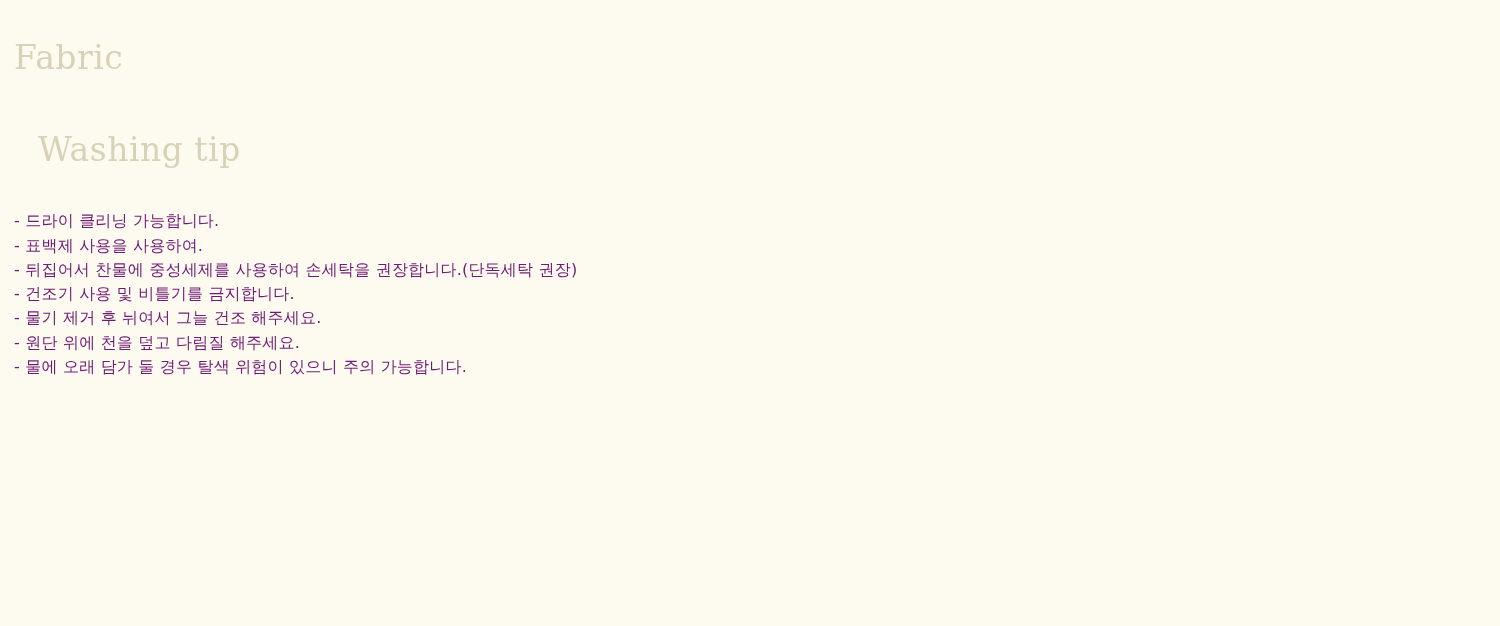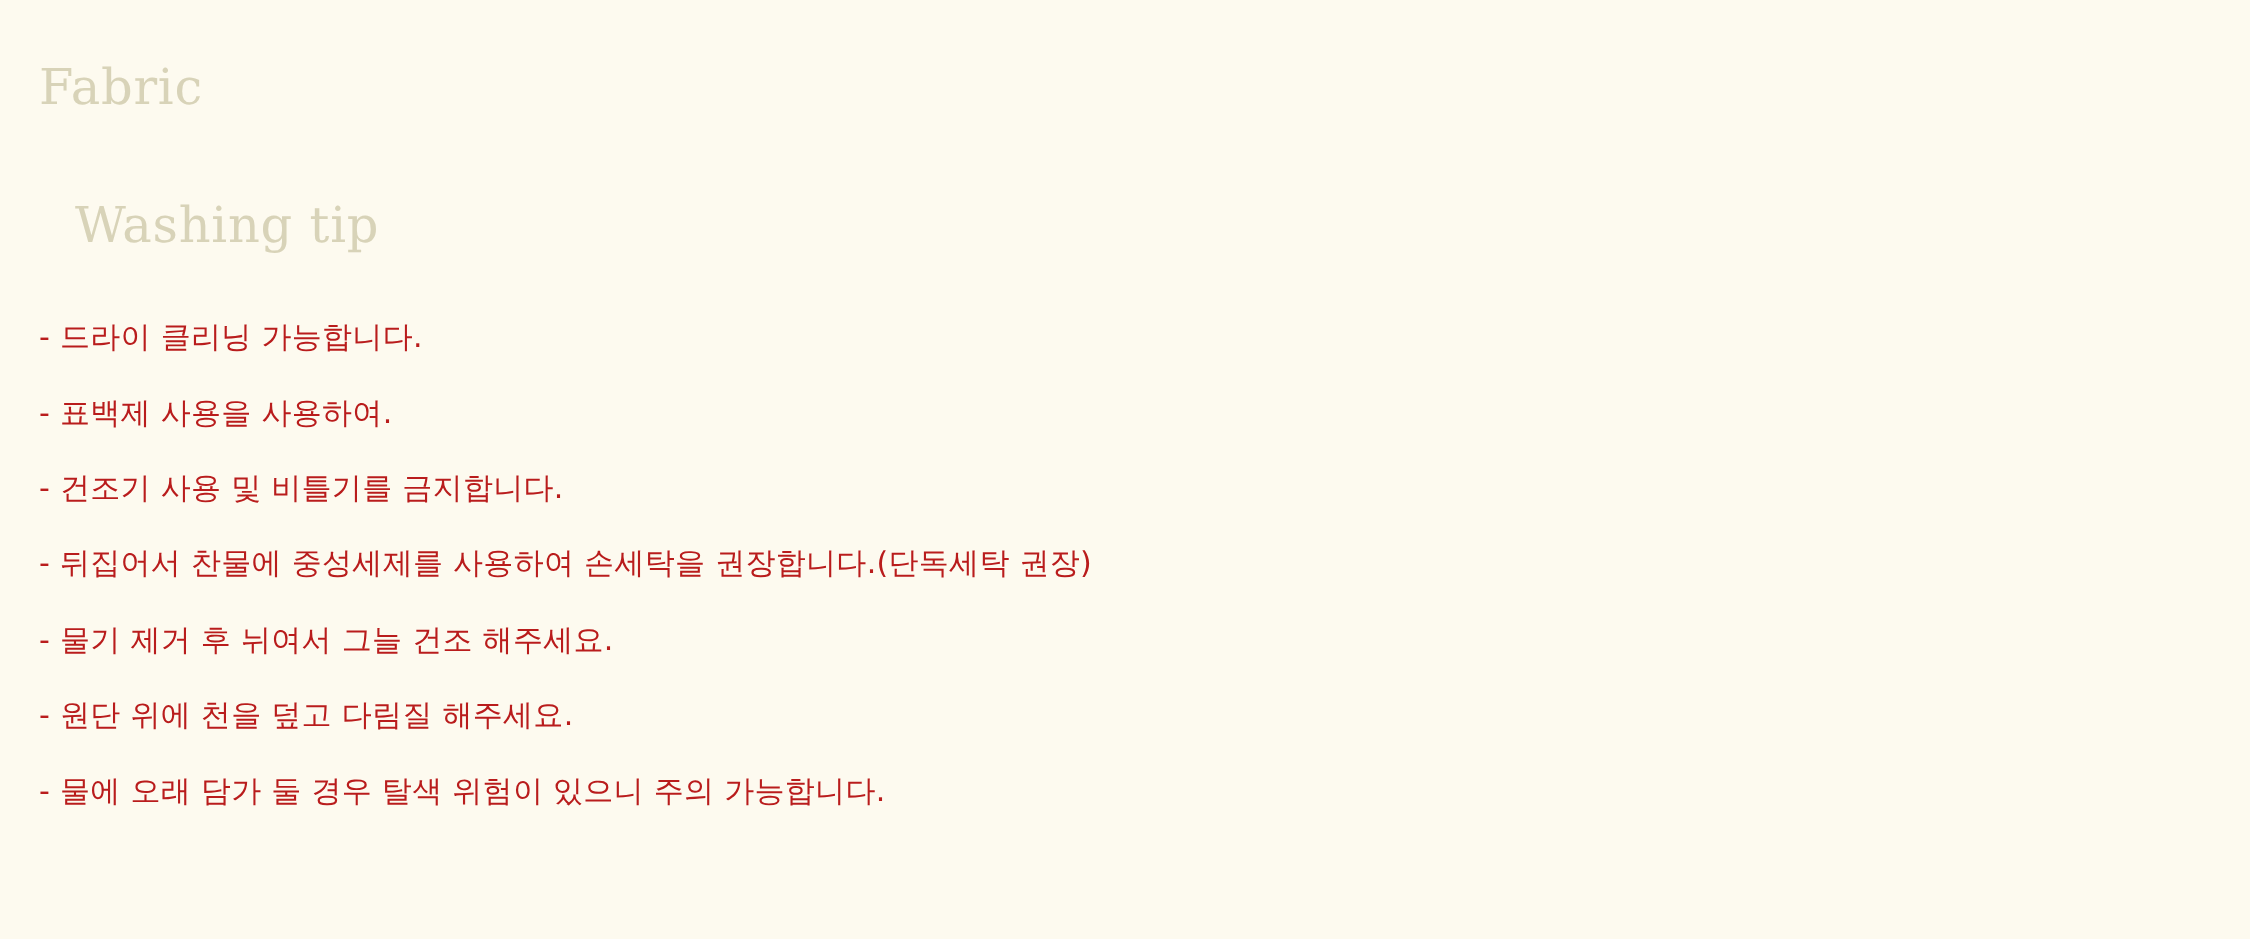--- a/index.html
+++ b/index.html
@@ -11,21 +11,21 @@
     height: 626px;
     background: #fdfaef;
     font-family: "DejaVu Serif", serif;
     overflow: hidden;
   }
   .page {
     position: relative;
     width: 1500px;
     height: 626px;
     box-sizing: border-box;
-    padding: 28px 0 0 26px;
+    padding: 28px 0 0 14px;
   }
   .section-title {
     font-family: "DejaVu Serif", serif;
     font-size: 33px;
     font-weight: 400;
     color: #d8d3b8;
     letter-spacing: 0.5px;
     line-height: 1.2;
     margin: 0;
   }
@@ -44,41 +44,40 @@
     margin-left: 24px;
   }
   .tip-list {
     margin: 0;
     padding: 0;
     list-style: none;
     margin-top: 40px;
   }
   .tip-list li {
     font-family: "DejaVu Sans", sans-serif;
-    font-size: 20px;
-    color: #b91c1c;
+    font-size: 16px;
+    color: #701a75;
     line-height: 1.52;
     white-space: nowrap;
     letter-spacing: 0.2px;
-    margin-top: 20px;
   }
 </style>
 </head>
 <body>
 
 <div class="page">
 
   <h2 class="section-title fabric-title">Fabric</h2>
 
 
   <h2 class="section-title washing-title">Washing tip</h2>
 
   <ul class="tip-list">
     <li>- 드라이 클리닝 가능합니다.</li>
     <li>- 표백제 사용을 사용하여.</li>
+    <li>- 뒤집어서 찬물에 중성세제를 사용하여 손세탁을 권장합니다.(단독세탁 권장)</li>
     <li>- 건조기 사용 및 비틀기를 금지합니다.</li>
-    <li>- 뒤집어서 찬물에 중성세제를 사용하여 손세탁을 권장합니다.(단독세탁 권장)</li>
     <li>- 물기 제거 후 뉘여서 그늘 건조 해주세요.</li>
     <li>- 원단 위에 천을 덮고 다림질 해주세요.</li>
     <li>- 물에 오래 담가 둘 경우 탈색 위험이 있으니 주의 가능합니다.</li>
   </ul>
 
 </div>
 
 </body></html>

